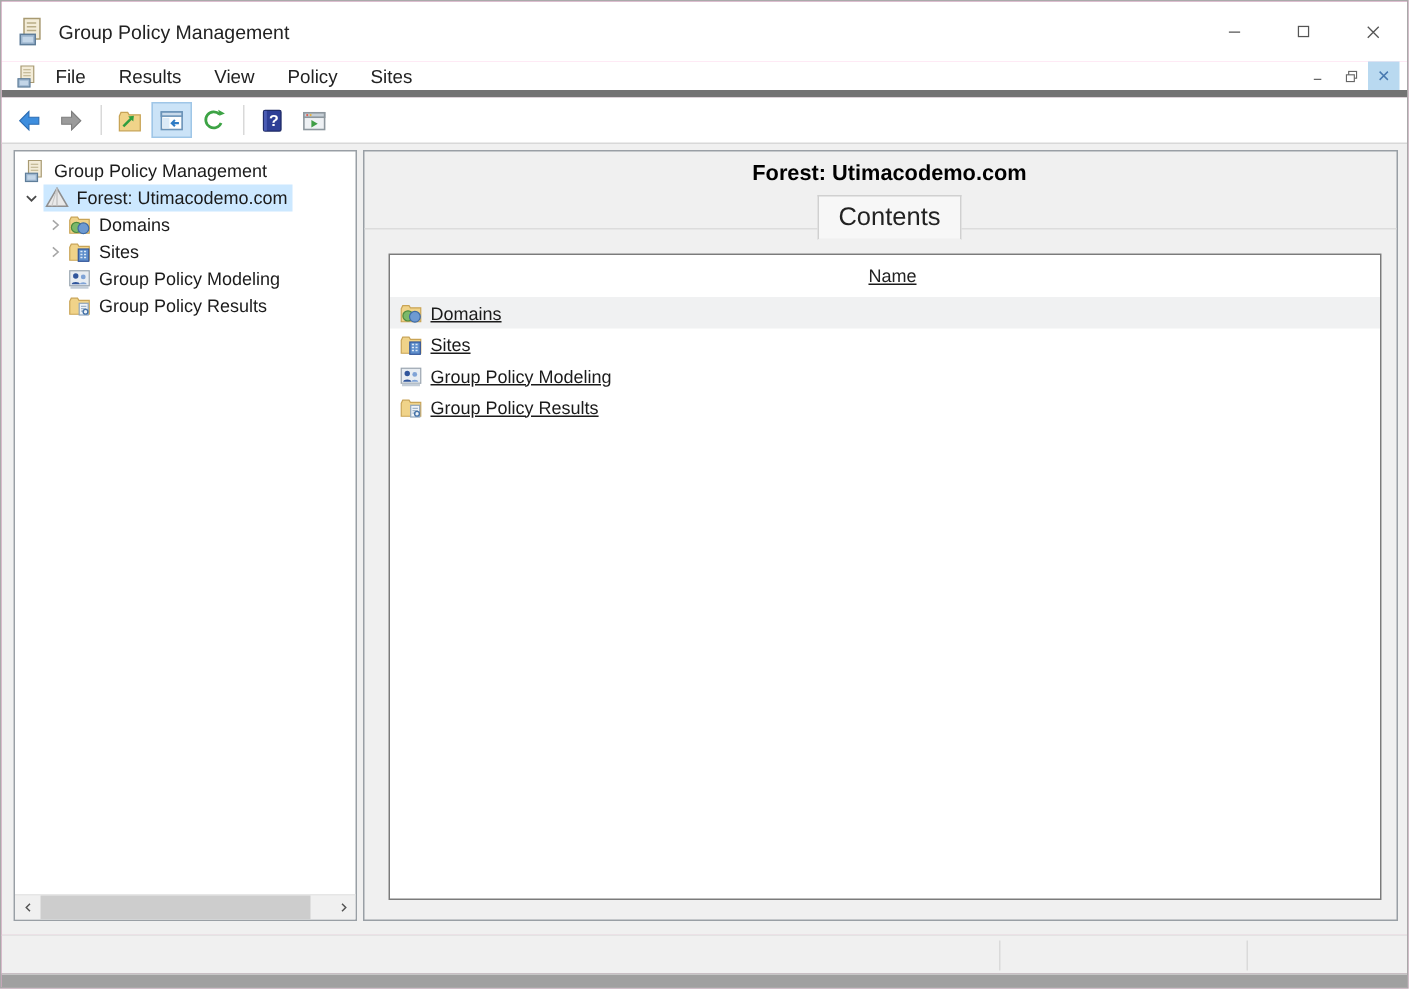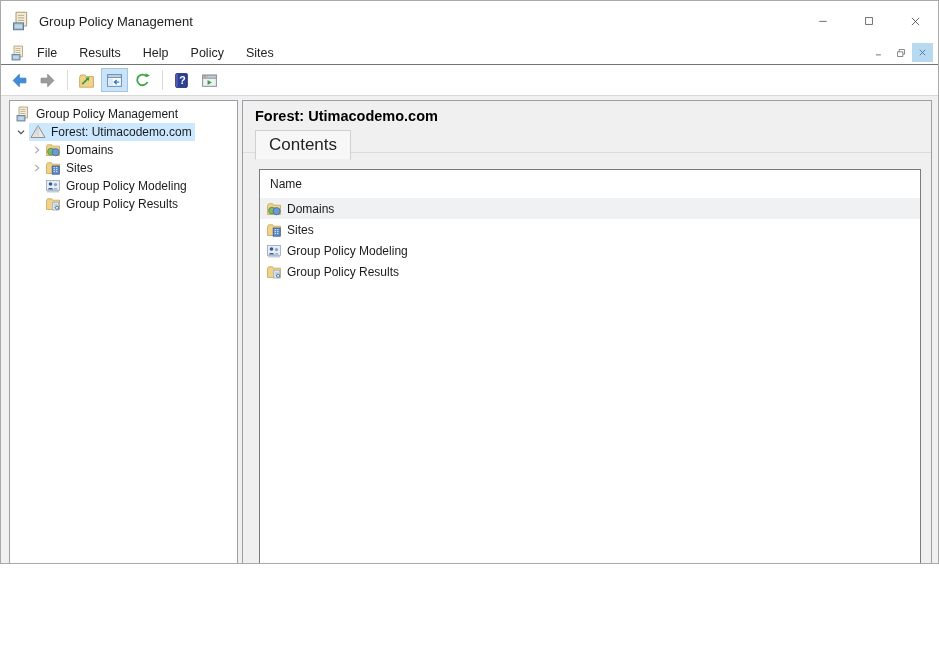--- a/index.html
+++ b/index.html
@@ -1,31 +1,31 @@
 <!DOCTYPE html>
 <html><head>
 <meta charset="utf-8">
 <style>
   * { box-sizing: border-box; margin: 0; padding: 0; }
   body { margin: 0; background: #fff; font-family: "Liberation Sans", sans-serif; }
   .window {
-    position: relative; width: 939px; height: 564px;
+    position: relative; width: 939px; height: 659px;
     background: #f9a8d4; border: 1px solid #a9a9a9; overflow: hidden;
-    font-family: "Liberation Sans", sans-serif; color: #1b1b1b;
+    font-family: "Liberation Sans", sans-serif; color: #1b1b1b; text-align: center;
   }
   
   .titlebar { position: absolute; top: 0; left: 0; right: 0; height: 40px;
     display: flex; align-items: center; background: #fff; }
   .app-icon { width: 20px; height: 20px; margin-left: 10px; flex: none; }
   .title { font-size: 13px; color: #222; margin-left: 8px; }
   .win-controls { margin-left: auto; display: flex; height: 100%; }
   .win-btn { width: 46px; height: 100%; display: flex; align-items: center; justify-content: center; }
   
   .menubar { position: absolute; top: 40px; left: 0; right: 0; height: 24px;
-    display: flex; align-items: center; background: #fff; border-bottom: 1px solid #737373; }
+    display: flex; align-items: center; background: #fff; border-bottom: 5px solid #737373; }
   .menu-icon { width: 16px; height: 16px; margin-left: 9px; flex: none; }
   .menu-item { font-size: 12.5px; color: #222; padding: 3px 11px; cursor: default; }
   .mdi-controls { margin-left: auto; display: flex; align-items: center; margin-right: 5px; }
   .mdi-btn { width: 21px; height: 19px; display: flex; align-items: center; justify-content: center; margin-left: 1px; }
   .mdi-close { background: #b9d9f0; }
   
   .toolbar { position: absolute; top: 64px; left: 0; right: 0; height: 31px;
     display: flex; align-items: center; background: #fff; border-bottom: 1px solid #d8d8d8; padding-left: 5px; }
   .tb-btn { width: 27px; height: 24px; display: flex; align-items: center; justify-content: center;
     border: 1px solid transparent; margin-right: 1px; }
@@ -52,21 +52,21 @@
   .sb-arrow.left { left: 0; } .sb-arrow.right { right: 0; }
   .sb-thumb { position: absolute; left: 17px; top: 0; height: 16px; width: 180px; background: #cdcdcd; }
   .content-panel { position: absolute; left: 241px; width: 690px; top: 4px; height: 514px;
     background: #f0f0f0; border: 1px solid #999fa5; }
   .content-header { font-size: 14.5px; font-weight: bold; color: #000; padding: 7px 0 0 12px; }
   .tab-strip { position: relative; height: 24px; margin-top: 5px; padding-left: 12px; border-bottom: 1px solid #dcdcdc; }
   .tab { display: inline-block; position: relative; top: 1px; background: #f7f7f7;
     border: 1px solid #d0d0d0; border-bottom: 1px solid #f0f0f0; padding: 4px 13px 4px 13px;
     font-size: 17px; color: #222; }
   .list-box { position: absolute; left: 16px; right: 10px; top: 68px; bottom: 13px;
-    background: #fff; border: 1px solid #7b7b7b; overflow: hidden; }
+    background: #fff; border: 1px solid #7b7b7b; overflow: hidden; text-decoration: underline; }
   .list-header { height: 28px; line-height: 28px; padding-left: 10px; font-size: 12px; color: #222; }
   .list-row { display: flex; align-items: center; height: 21px; font-size: 12px; padding-left: 6px; cursor: default; }
   .list-row.highlighted { background: #f0f1f2; }
   
   .statusbar { position: absolute; top: 622px; left: 0; right: 0; height: 26px;
     background: #f0f0f0; border-top: 1px solid #e3e3e3; }
   .sb-div { position: absolute; top: 3px; bottom: 2px; width: 1px; background: #dadada; }
   .bottom-strip { position: absolute; top: 648px; left: 0; right: 0; height: 9px;
     background: #a0a0a0; border-top: 1px solid #c6c6c6; }
 </style>
@@ -108,21 +108,21 @@
     <span class="menu-icon">
       <svg viewBox="0 0 16 16">
           <path d="M4 1h8.5v11H4z" fill="#f3ecd8" stroke="#a89a72" stroke-width=".8"></path>
           <path d="M5.5 3.5h5M5.5 5.5h5M5.5 7.5h5" stroke="#b9ad87" stroke-width=".8"></path>
           <rect x="2" y="9.5" width="8" height="5.5" fill="#9db6cf" stroke="#5e7d99" stroke-width=".8"></rect>
           <rect x="3.2" y="10.8" width="5.6" height="3" fill="#c3d6e8"></rect>
         </svg>
     </span>
     <span class="menu-item">File</span>
     <span class="menu-item">Results</span>
-    <span class="menu-item">Help</span>
+    <span class="menu-item">View</span>
     <span class="menu-item">Policy</span>
     <span class="menu-item">Sites</span>
     <div class="mdi-controls">
       <div class="mdi-btn">
         <svg width="10" height="10" viewBox="0 0 16 16">
             <path d="M3 11h8" stroke="#666" stroke-width="1.4"></path>
           </svg>
       </div>
       <div class="mdi-btn">
         <svg width="12" height="12" viewBox="0 0 16 16">

